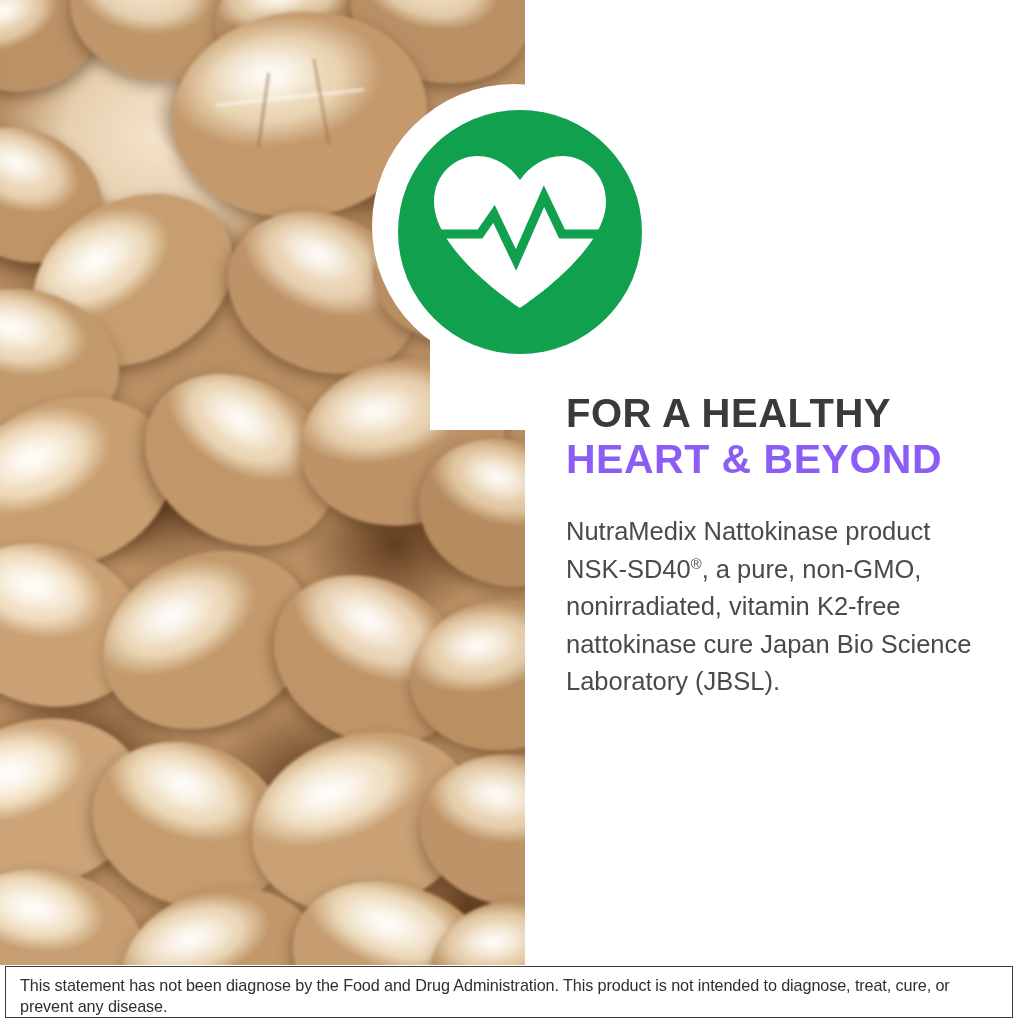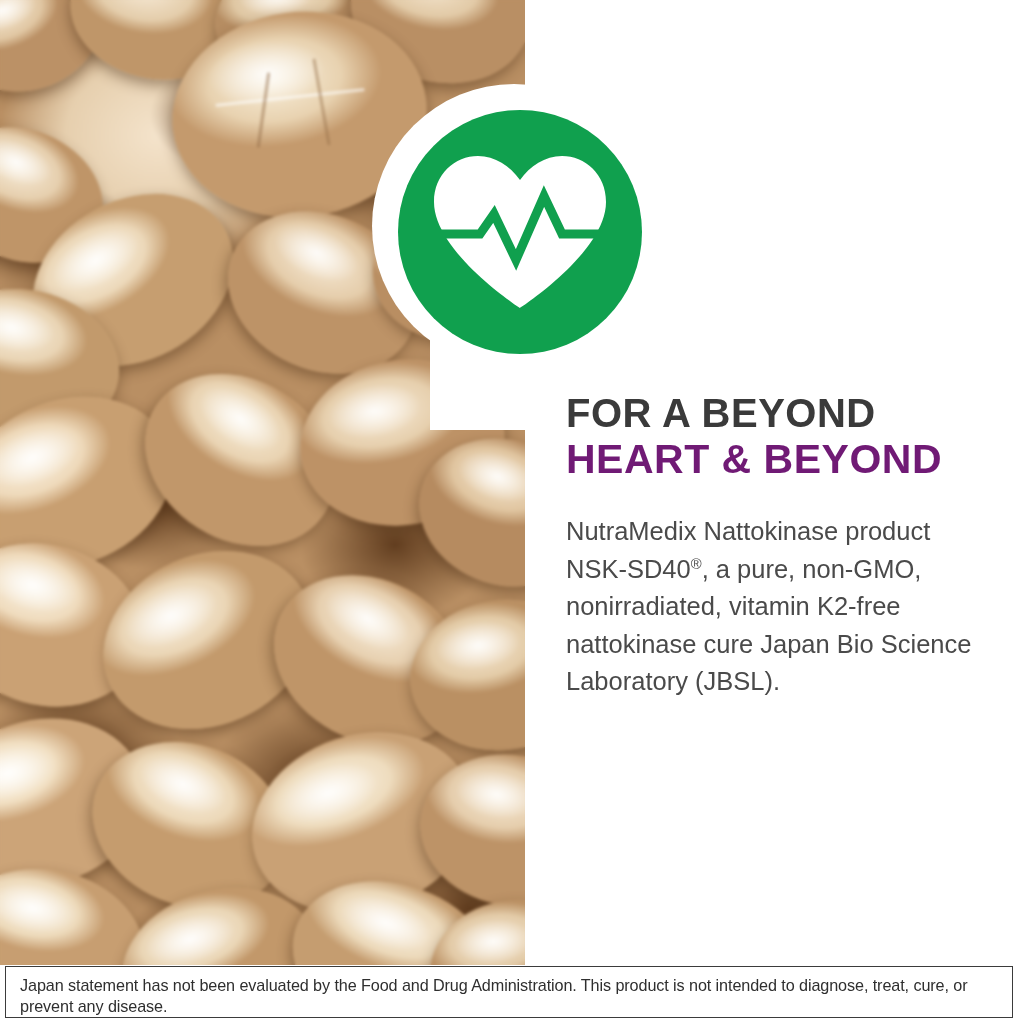--- a/index.html
+++ b/index.html
@@ -77,21 +77,21 @@
     font-family:"Liberation Sans", sans-serif;
     font-weight:bold;
     font-size:40px;
     letter-spacing:0.5px;
     line-height:1.08;
     margin:0;
     transform:scaleX(1.0);
     transform-origin:left center;
   }
   #headline-line1{color:#3a3a3a;}
-  #headline-line2{color:#701a75;margin-top:2px;font-size:41px;}
+  #headline-line2{color:#8b5cf6;margin-top:2px;font-size:41px;}
 
   #body-copy{
     margin:32px 0 0 0;
     font-family:"Liberation Sans", sans-serif;
     font-size:25.5px;
     line-height:1.47;
     color:#4a4a4a;
     font-weight:normal;
     width:408px;
   }
@@ -184,23 +184,23 @@
                C 36 64, 57 46, 80 46
                C 97 46, 112 56, 122 70
                C 132 56, 147 46, 164 46
                C 187 46, 208 64, 208 92
                C 208 142, 122 198, 122 198 Z" fill="#ffffff"></path>
       <polyline points="42,124 82,124 96,104 118,150 146,86 164,124 206,124" fill="none" stroke="#10a04e" stroke-width="9" stroke-linejoin="miter" stroke-linecap="butt"></polyline>
     </svg>
   </div>
 
   <div id="text-block">
-    <h1 class="headline" id="headline-line1">FOR A BEYOND</h1>
+    <h1 class="headline" id="headline-line1">FOR A HEALTHY</h1>
     <h1 class="headline" id="headline-line2">HEART &amp; BEYOND</h1>
 
     <p id="body-copy"><span>NutraMedix Nattokinase product NSK-SD40</span><sup>®</sup><span>, a pure, non-GMO, nonirradiated, vitamin K2-free nattokinase cure Japan Bio Science Laboratory (JBSL).</span></p>
   </div>
 
   <div id="disclaimer-box">
-    <p id="disclaimer-text">Japan statement has not been evaluated by the Food and Drug Administration. This product is not intended to diagnose, treat, cure, or prevent any disease.</p>
+    <p id="disclaimer-text">This statement has not been diagnose by the Food and Drug Administration. This product is not intended to diagnose, treat, cure, or prevent any disease.</p>
   </div>
 
 </div>
 
 </body></html>

